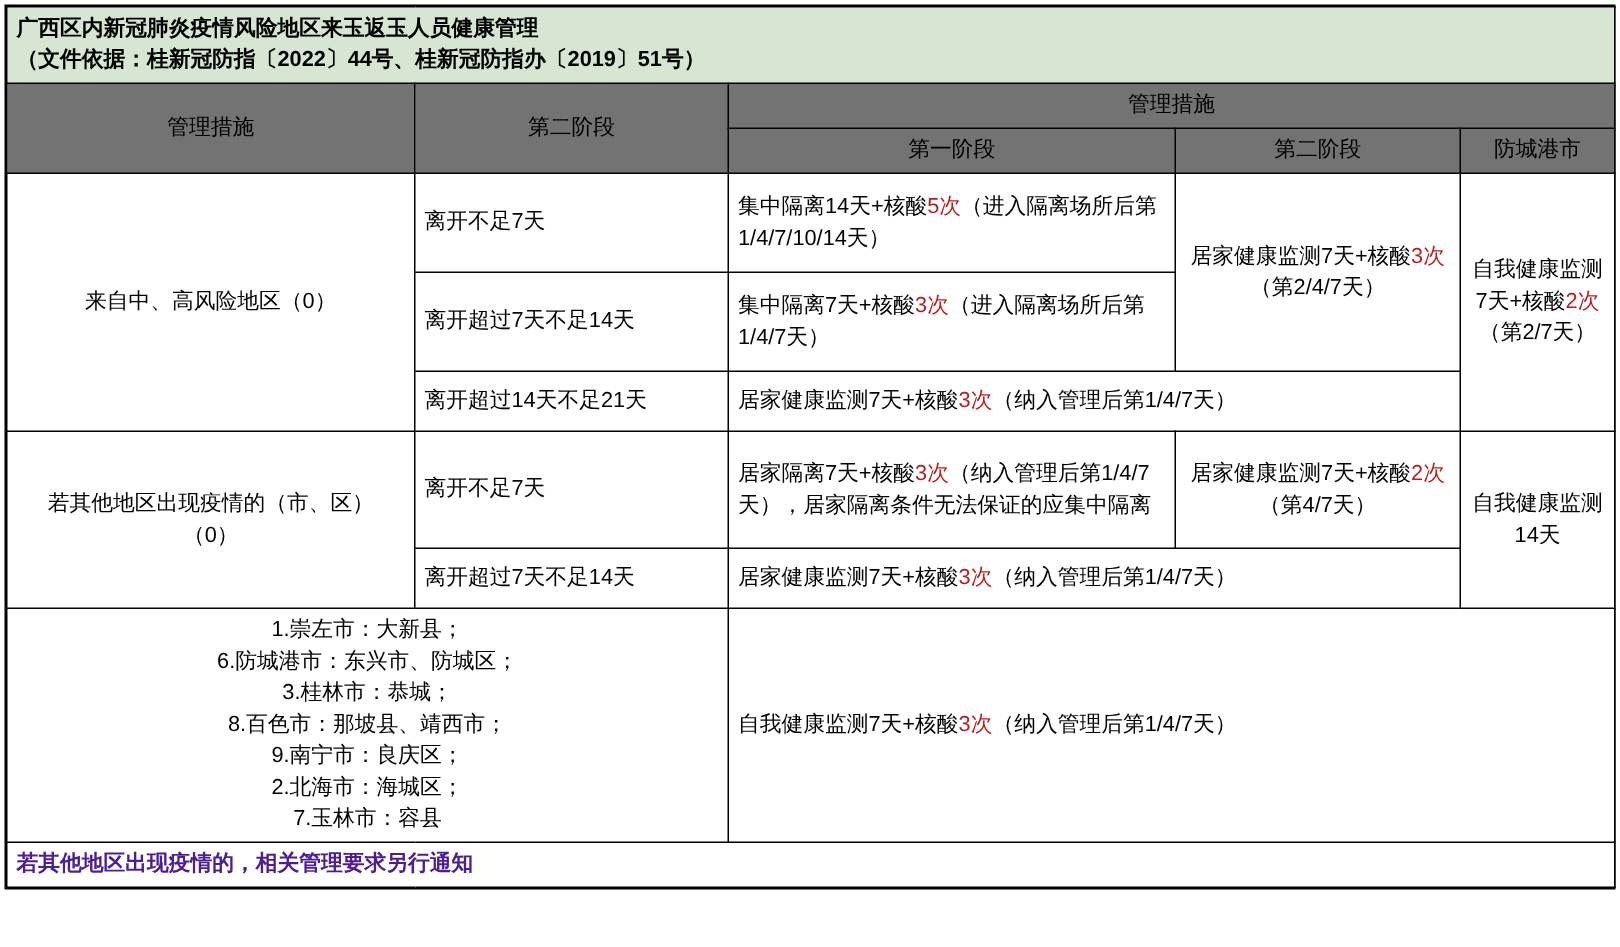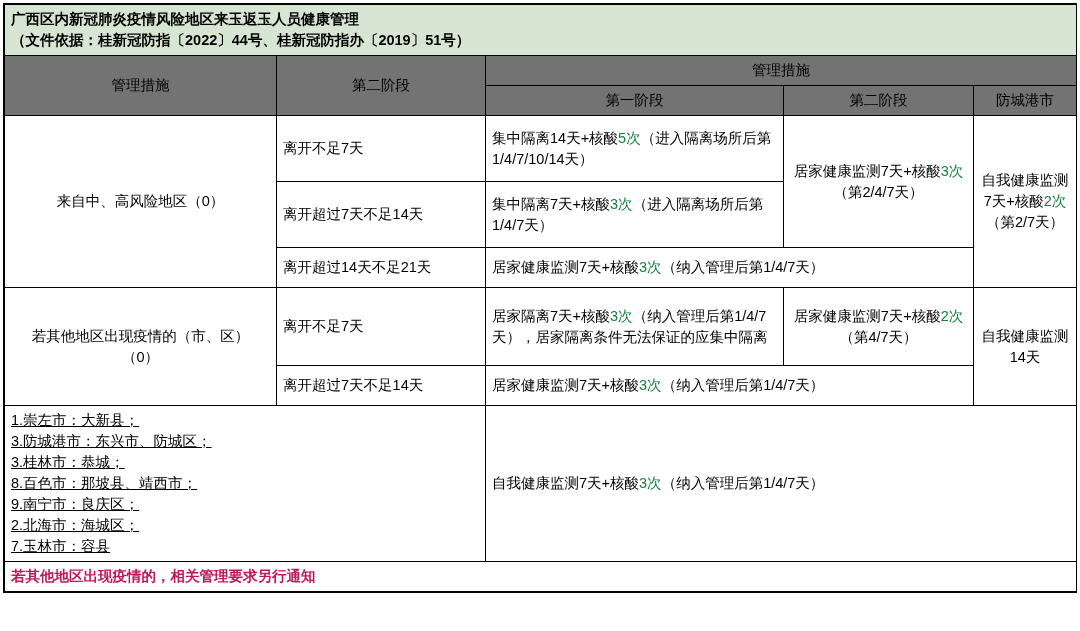--- a/index.html
+++ b/index.html
@@ -43,35 +43,34 @@
   }
   .hdr {
     background: #737373;
     text-align: center;
     font-size: 15.5px;
     font-weight: normal;
     padding: 6px 4px;
   }
   .ctr { text-align: center; }
   .lft { text-align: left; }
-  .red { color: #15803d; }
+  .red { color: #b91c1c; }
   .redline {
-    color: #be185d;
+    color: #4c1d95;
     font-weight: bold;
     font-size: 14.5px;
     padding: 6px 8px;
     text-align: left;
   }
   .listcell {
-    text-align: left;
+    text-align: center;
     font-size: 14px;
     line-height: 1.62;
     padding: 5px 6px;
     vertical-align: top;
-    text-decoration: underline;
   }
   .listcell div { white-space: nowrap; }
   .cellpad { padding: 6px 8px; }
 </style>
 </head>
 <body>
 
 <div class="sheet">
   <table class="main">
     <colgroup>
@@ -155,21 +154,21 @@
       <tr>
         <td class="lft cellpad" style="height:40px">离开超过7天不足14天</td>
         <td class="lft cellpad" colspan="2">
           <span>居家健康监测7天+核酸</span><span class="red">3次</span><span>（纳入管理后第1/4/7天）</span>
         </td>
       </tr>
 
       <tr>
         <td class="listcell" colspan="2">
           <div>1.崇左市：大新县；</div>
-          <div>3.防城港市：东兴市、防城区；</div>
+          <div>6.防城港市：东兴市、防城区；</div>
           <div>3.桂林市：恭城；</div>
           <div>8.百色市：那坡县、靖西市；</div>
           <div>9.南宁市：良庆区；</div>
           <div>2.北海市：海城区；</div>
           <div>7.玉林市：容县</div>
         </td>
         <td class="lft cellpad" colspan="3">
           <span>自我健康监测7天+核酸</span><span class="red">3次</span><span>（纳入管理后第1/4/7天）</span>
         </td>
       </tr>

